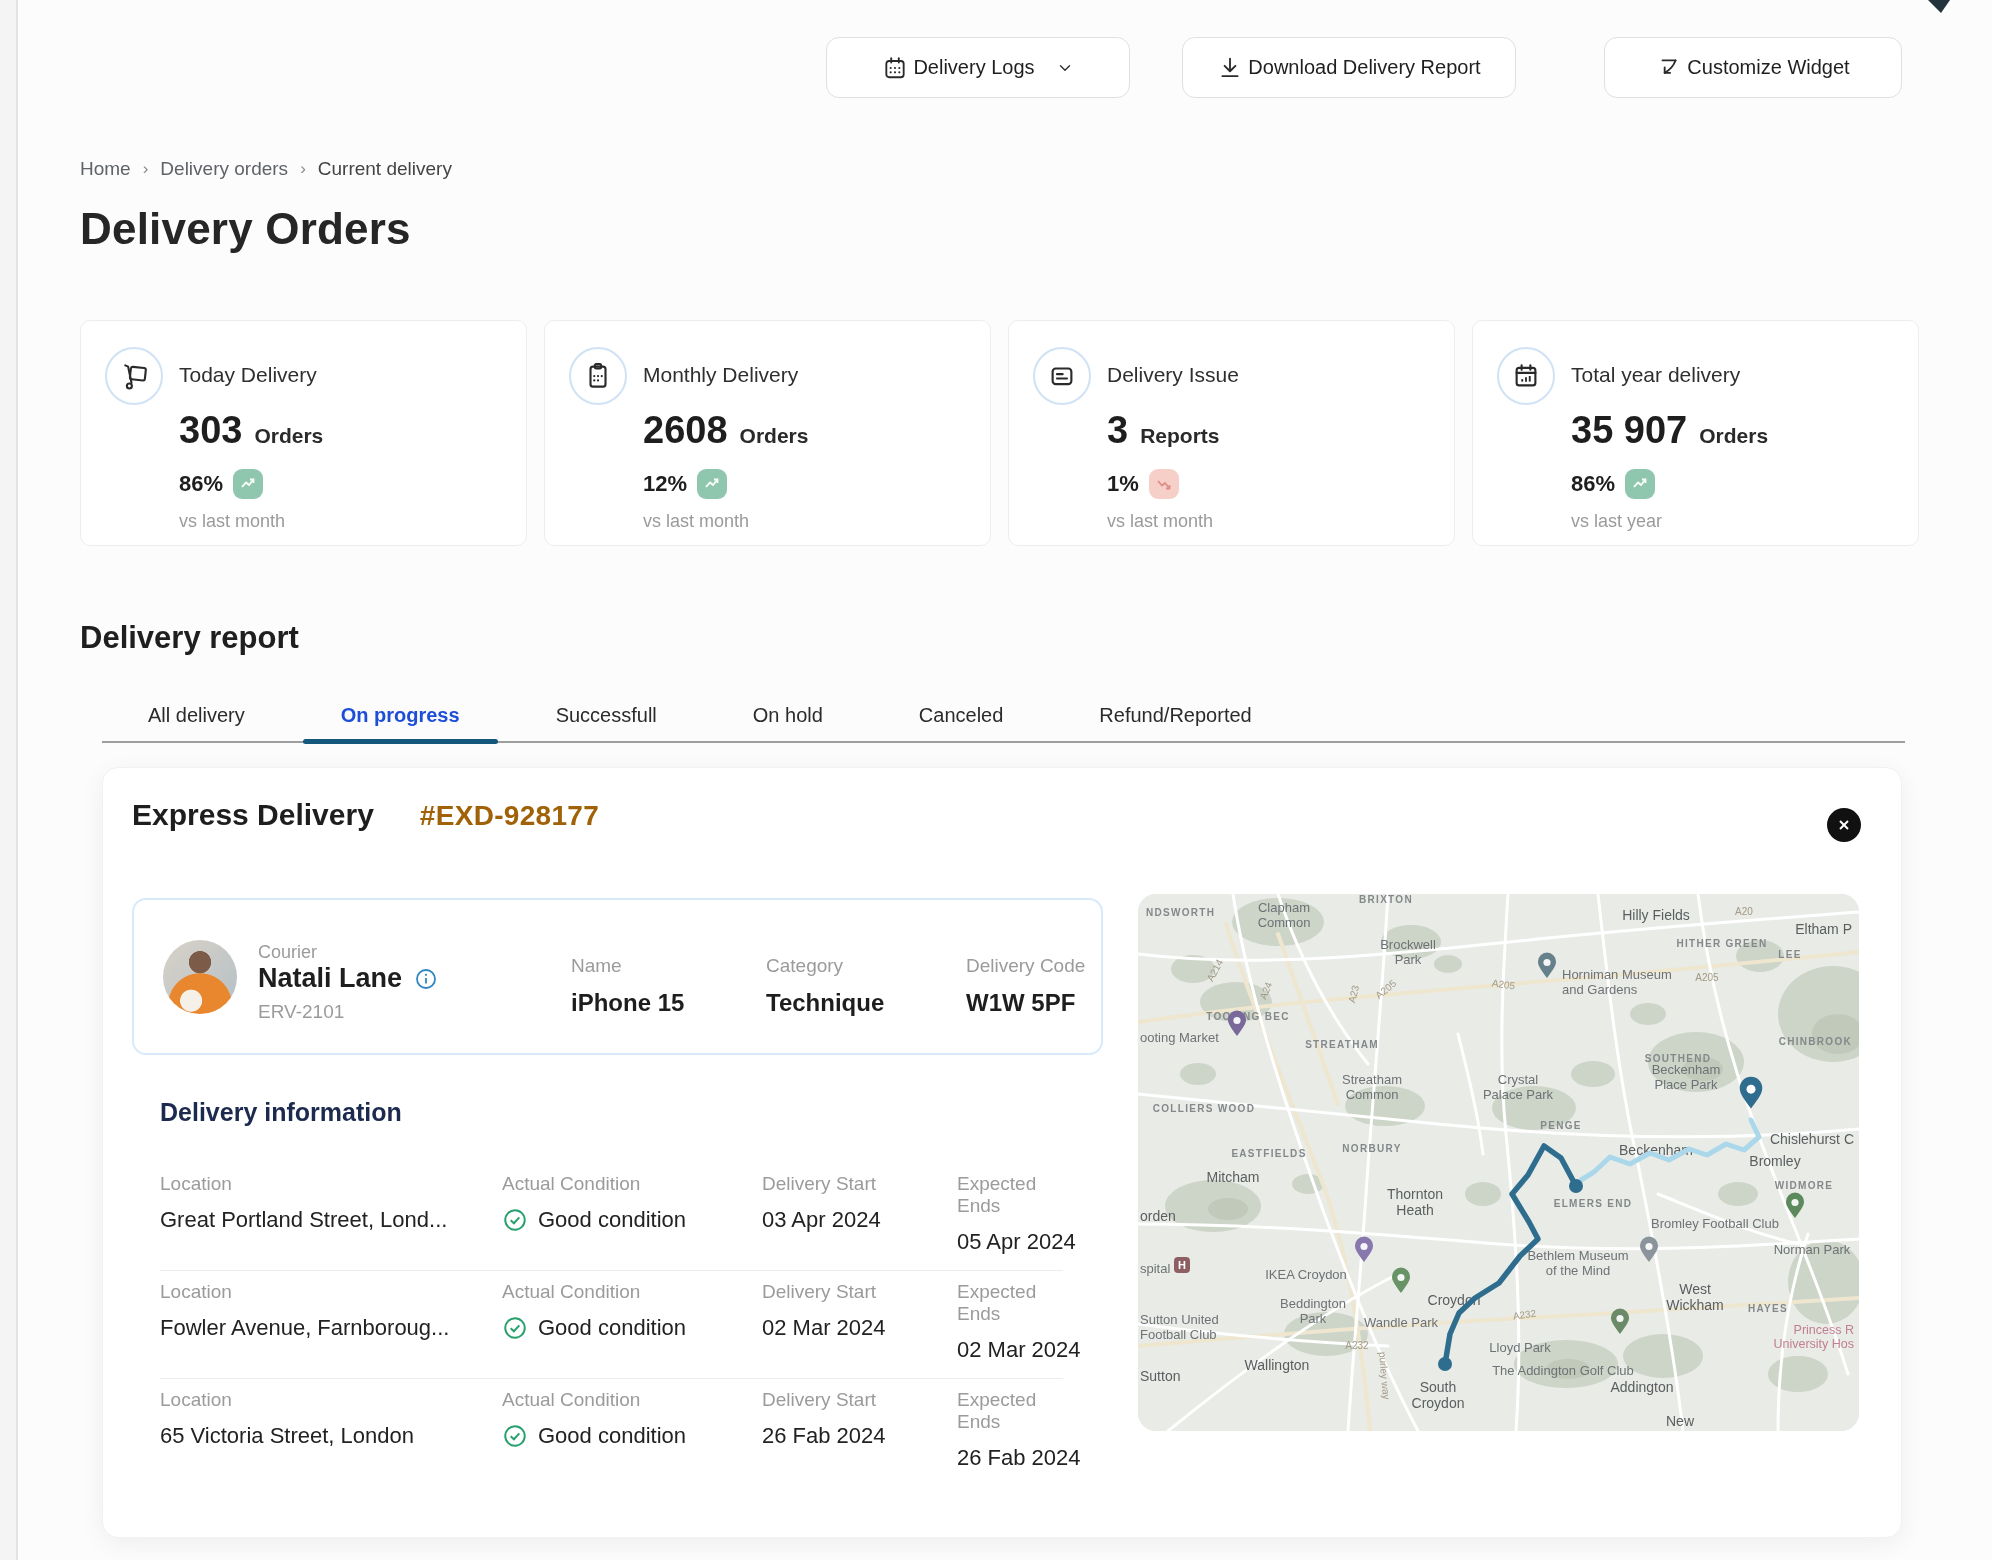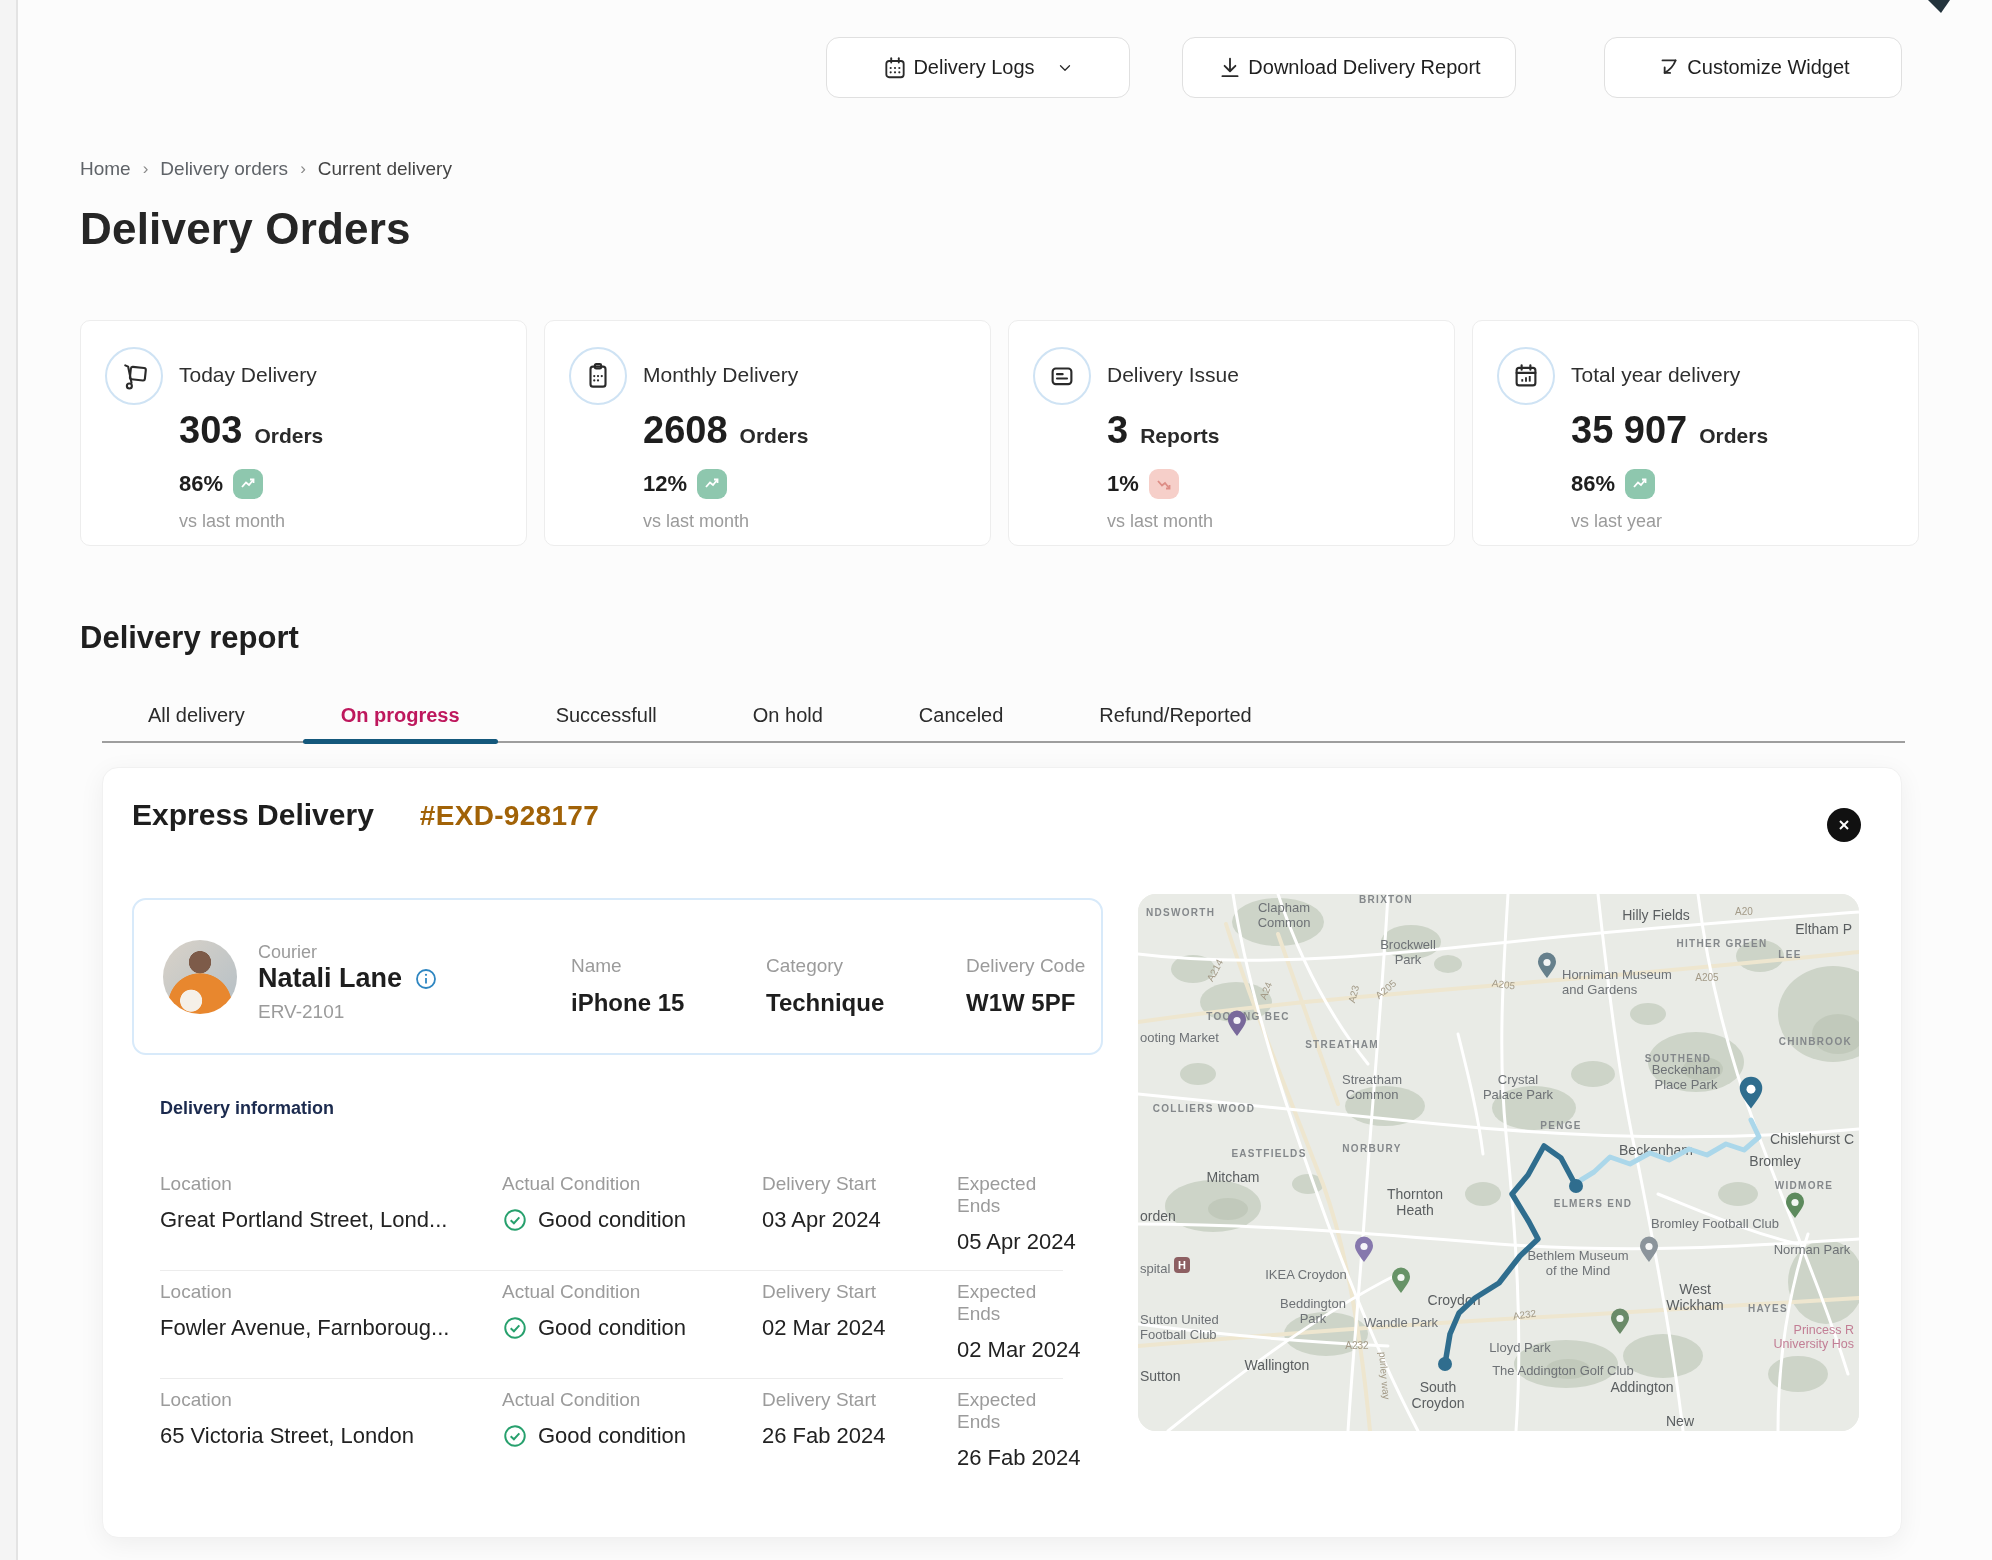--- a/index.html
+++ b/index.html
@@ -36,21 +36,21 @@
   .stat-pct { font-size:22px; font-weight:bold; color:#1e1e1e; }
   .trend-badge { width:30px; height:30px; border-radius:9px; display:flex; align-items:center; justify-content:center; }
   .trend-badge.up { background:#8ec7ae; }
   .trend-badge.down { background:#f6cfc9; }
   .stat-vs { position:absolute; left:98px; top:190px; font-size:18px; color:#9b9b9b; }
 
   
   .report-heading { position:absolute; left:80px; top:620px; font-size:31px; font-weight:bold; color:#1f1f1f; }
   .tabs { position:absolute; left:102px; top:694px; width:1803px; display:flex; gap:4px; border-bottom:2px solid #9e9e9e; }
   .tab { padding:10px 46px 14px 46px; font-size:20px; color:#2b2b2b; cursor:pointer; position:relative; white-space:nowrap; }
-  .tab.active { color:#be185d; font-weight:bold; }
+  .tab.active { color:#1d4ed8; font-weight:bold; }
   .tab.active::after { content:""; position:absolute; left:8px; right:8px; bottom:-3px; height:5px; background:#14587c; border-radius:3px; }
 
   
   .express-card { position:absolute; left:102px; top:767px; width:1800px; height:771px; background:#fff; border:1px solid #f1f1f1; border-radius:16px; box-shadow:0 6px 26px rgba(0,0,0,.06); }
   .express-header { position:absolute; left:29px; top:30px; display:flex; align-items:baseline; gap:46px; }
   .express-title { font-size:30px; font-weight:bold; color:#1e1e1e; }
   .express-code { font-size:28px; font-weight:bold; color:#a16207; letter-spacing:.3px; }
   .close-btn { position:absolute; left:1724px; top:40px; width:34px; height:34px; background:#111; border-radius:50%; display:flex; align-items:center; justify-content:center; cursor:pointer; }
 
   
@@ -64,21 +64,21 @@
   .courier-label { position:absolute; left:124px; top:42px; font-size:18px; color:#9b9b9b; }
   .courier-name-row { position:absolute; left:124px; top:63px; display:flex; align-items:center; gap:12px; }
   .courier-name { font-size:27px; font-weight:bold; color:#1e1e1e; }
   .courier-id { position:absolute; left:124px; top:101px; font-size:19px; color:#9b9b9b; }
   .courier-field { position:absolute; top:55px; }
   .cf-name { left:437px; } .cf-category { left:632px; } .cf-code { left:832px; }
   .cf-label { font-size:19px; color:#9b9b9b; }
   .cf-value { margin-top:12px; font-size:24px; font-weight:bold; color:#1e1e1e; }
 
   
-  .info-heading { position:absolute; left:57px; top:330px; font-size:18px; font-weight:bold; color:#1b2a4e; }
+  .info-heading { position:absolute; left:57px; top:330px; font-size:25px; font-weight:bold; color:#1b2a4e; }
   .info-rows { position:absolute; left:57px; top:395px; width:903px; }
   .info-row { position:relative; height:108px; border-bottom:1px solid #ececec; }
   .info-row:last-child { border-bottom:none; }
   .ir-col { position:absolute; top:10px; }
   .ir-c0 { left:0; } .ir-c1 { left:342px; } .ir-c2 { left:602px; } .ir-c3 { left:797px; }
   .ir-label { font-size:19px; color:#9b9b9b; }
   .ir-value { margin-top:12px; font-size:22px; color:#222; display:flex; align-items:center; gap:10px; white-space:nowrap; }
 
   
   .map-wrap { position:absolute; left:1035px; top:126px; width:721px; height:537px; border-radius:18px; overflow:hidden; background:#e9ebe6; }

